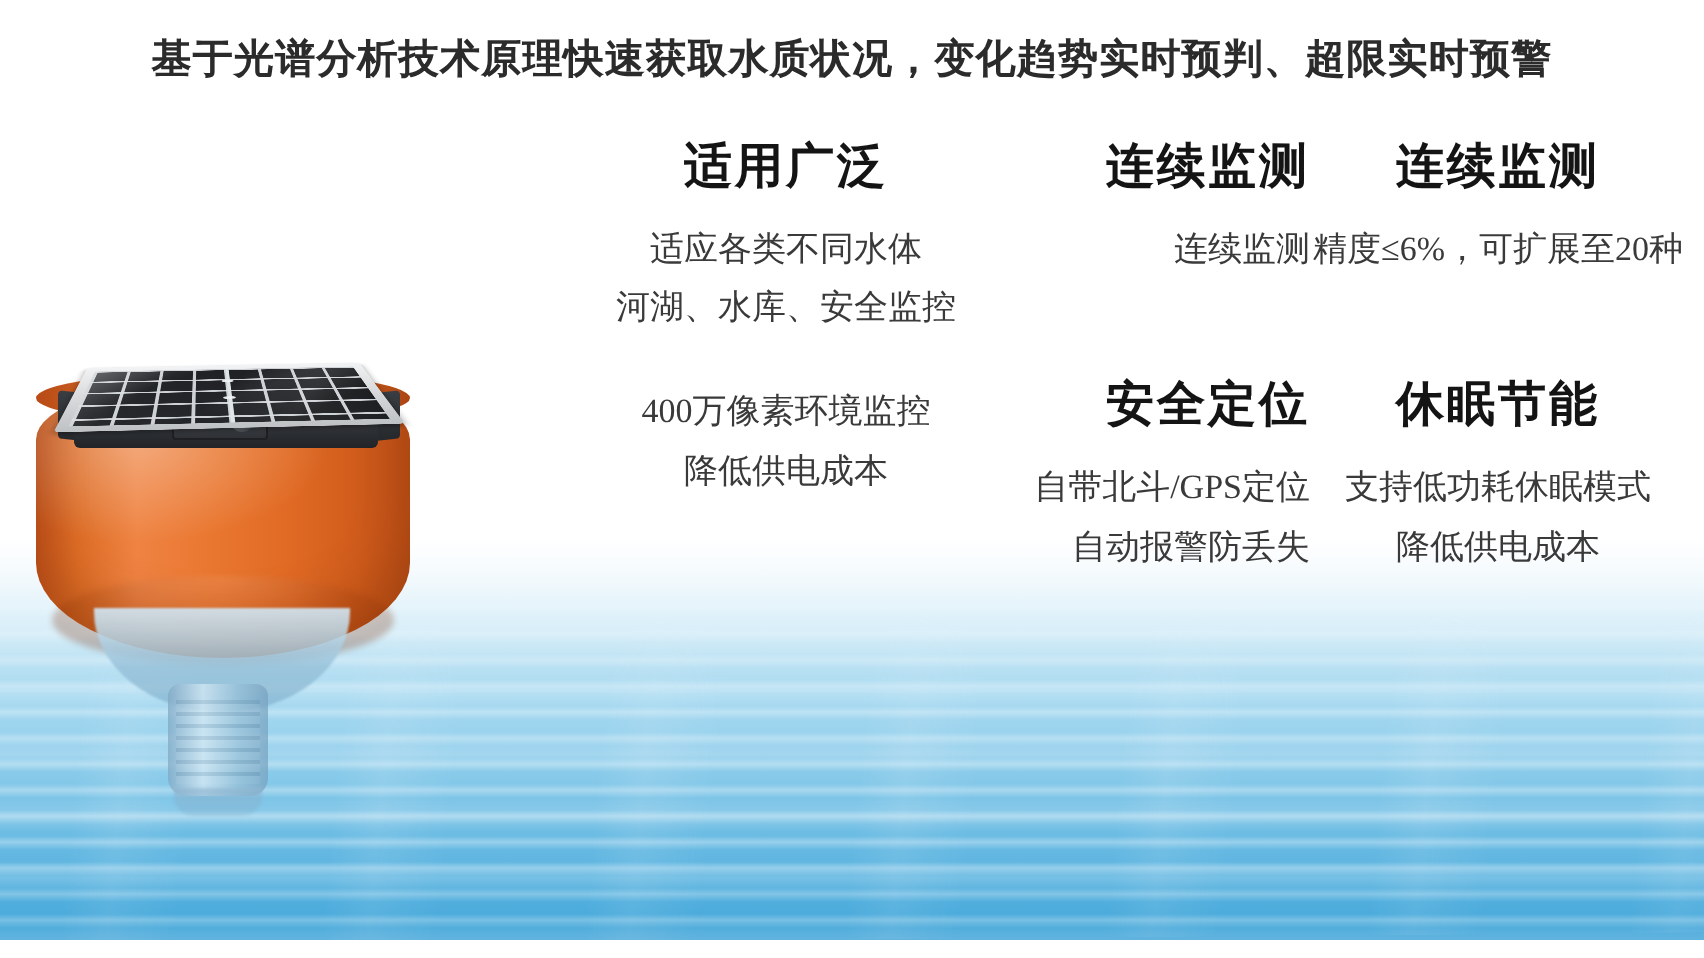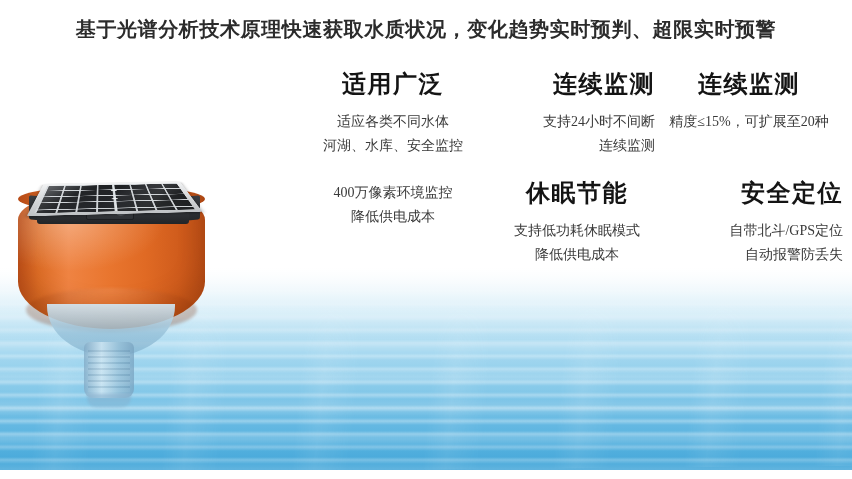--- a/index.html
+++ b/index.html
@@ -139,21 +139,21 @@
     font-size: 24px;
     font-weight: bold;
     color: #141414;
     letter-spacing: 1.5px;
     line-height: 1;
     margin-bottom: 14px;
     white-space: nowrap;
   }
   .feature-line {
     font-family: "Liberation Serif", "DejaVu Serif", serif;
-    font-size: 14px;
+    font-size: 17px;
     color: #3a3a3a;
     line-height: 1.72;
     white-space: nowrap;
   }
 
   
   .device {
     position: absolute;
     left: 6px;
     top: 128px;
@@ -408,41 +408,40 @@
   <div class="features">
 
     <div class="feature-row">
       <div class="feature col-1">
         <div class="feature-title">适用广泛</div>
         <div class="feature-line">适应各类不同水体</div>
         <div class="feature-line">河湖、水库、安全监控</div>
       </div>
       <div class="feature col-2">
         <div class="feature-title">连续监测</div>
-        <div class="feature-line">支持24小时不间断</div>
         <div class="feature-line">连续监测</div>
       </div>
       <div class="feature col-3">
         <div class="feature-title">连续监测</div>
-        <div class="feature-line">精度≤15%，可扩展至20种</div>
+        <div class="feature-line">精度≤6%，可扩展至20种</div>
       </div>
     </div>
 
     <div class="feature-row">
       <div class="feature col-1">
         <div class="feature-line">400万像素环境监控</div>
         <div class="feature-line">降低供电成本</div>
       </div>
+      <div class="feature col-2">
+        <div class="feature-title">安全定位</div>
+        <div class="feature-line">自带北斗/GPS定位</div>
+        <div class="feature-line">自动报警防丢失</div>
+      </div>
       <div class="feature col-3">
         <div class="feature-title">休眠节能</div>
         <div class="feature-line">支持低功耗休眠模式</div>
         <div class="feature-line">降低供电成本</div>
       </div>
-      <div class="feature col-2">
-        <div class="feature-title">安全定位</div>
-        <div class="feature-line">自带北斗/GPS定位</div>
-        <div class="feature-line">自动报警防丢失</div>
-      </div>
     </div>
 
   </div>
 
 </div>
 
 </body></html>

